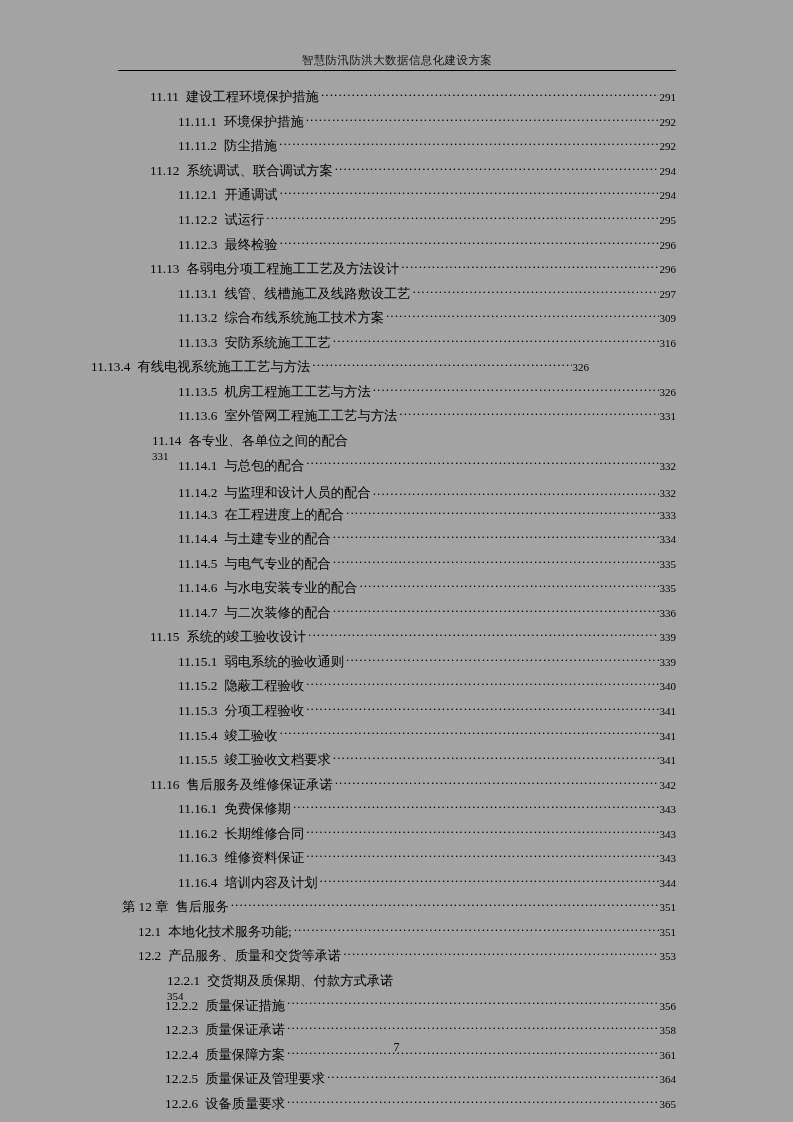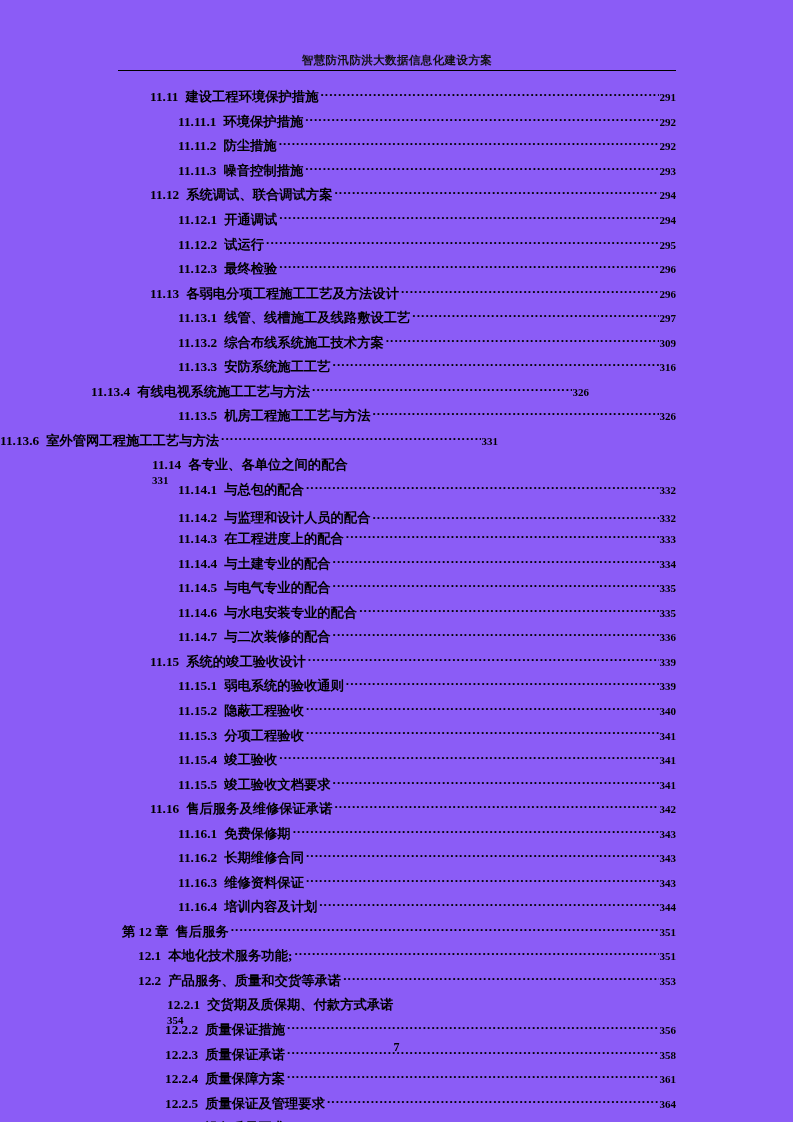--- a/index.html
+++ b/index.html
@@ -10,24 +10,23 @@
   }
   body {
     font-family: "Liberation Serif", "DejaVu Serif", serif;
     color: #000000;
   }
   .page {
     position: relative;
     width: 793px;
     height: 1122px;
     margin: 0 auto;
-    background: #8b5cf6;
+    background: #a3a3a3;
     overflow: hidden;
     box-sizing: border-box;
-    font-weight: bold;
   }
 
   
   .header-zone {
     position: absolute;
     left: 118px;
     top: 52px;
     width: 558px;
   }
   .header-title {
@@ -133,25 +132,20 @@
       <div class="toc-row lvl-3" style="margin-left: 178px; width: 498px;">
         <span class="toc-label"><span class="toc-num">11.11.1</span><span class="toc-gap"></span><span class="toc-text">环境保护措施</span></span>
         <span class="leader"></span>
         <span class="toc-page">292</span>
       </div>
       <div class="toc-row lvl-3" style="margin-left: 178px; width: 498px;">
         <span class="toc-label"><span class="toc-num">11.11.2</span><span class="toc-gap"></span><span class="toc-text">防尘措施</span></span>
         <span class="leader"></span>
         <span class="toc-page">292</span>
       </div>
-      <div class="toc-row lvl-3" style="margin-left: 178px; width: 498px;">
-        <span class="toc-label"><span class="toc-num">11.11.3</span><span class="toc-gap"></span><span class="toc-text">噪音控制措施</span></span>
-        <span class="leader"></span>
-        <span class="toc-page">293</span>
-      </div>
       <div class="toc-row lvl-2" style="margin-left: 150px; width: 526px;">
         <span class="toc-label"><span class="toc-num">11.12</span><span class="toc-gap"></span><span class="toc-text">系统调试、联合调试方案</span></span>
         <span class="leader"></span>
         <span class="toc-page">294</span>
       </div>
       <div class="toc-row lvl-3" style="margin-left: 178px; width: 498px;">
         <span class="toc-label"><span class="toc-num">11.12.1</span><span class="toc-gap"></span><span class="toc-text">开通调试</span></span>
         <span class="leader"></span>
         <span class="toc-page">294</span>
       </div>
@@ -188,21 +182,21 @@
       <div class="toc-row lvl-3" style="margin-left: 91px; width: 498px;">
         <span class="toc-label"><span class="toc-num">11.13.4</span><span class="toc-gap"></span><span class="toc-text">有线电视系统施工工艺与方法</span></span>
         <span class="leader"></span>
         <span class="toc-page">326</span>
       </div>
       <div class="toc-row lvl-3" style="margin-left: 178px; width: 498px;">
         <span class="toc-label"><span class="toc-num">11.13.5</span><span class="toc-gap"></span><span class="toc-text">机房工程施工工艺与方法</span></span>
         <span class="leader"></span>
         <span class="toc-page">326</span>
       </div>
-      <div class="toc-row lvl-3" style="width: 498px; justify-content: center;">
+      <div class="toc-row lvl-3" style="margin-left: 178px; width: 498px; justify-content: center;">
         <span class="toc-label"><span class="toc-num">11.13.6</span><span class="toc-gap"></span><span class="toc-text">室外管网工程施工工艺与方法</span></span>
         <span class="leader"></span>
         <span class="toc-page">331</span>
       </div>
       <div class="toc-row lvl-2" style="margin-left: 150px; width: 526px; flex-direction: column;">
         <span class="toc-label"><span class="toc-num">11.14</span><span class="toc-gap"></span><span class="toc-text">各专业、各单位之间的配合</span></span>
         <span class="leader"></span>
         <span class="toc-page">331</span>
       </div>
       <div class="toc-row lvl-3" style="margin-left: 178px; width: 498px;">

